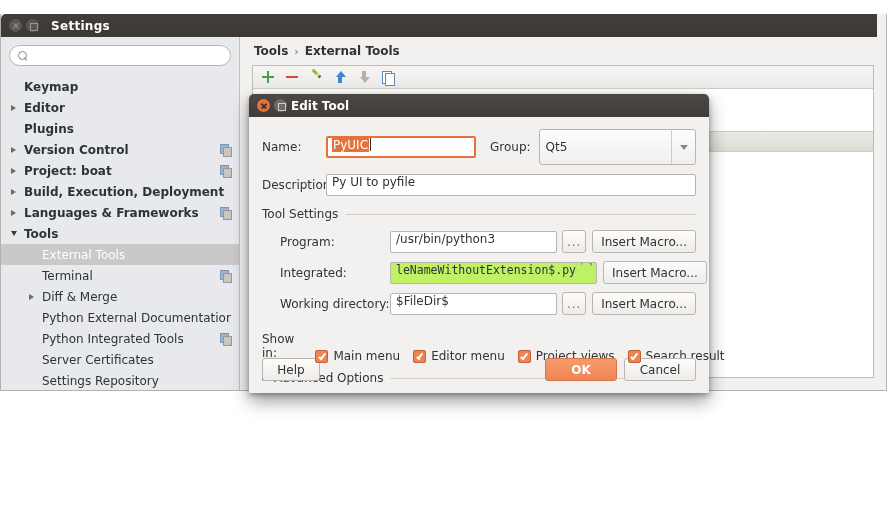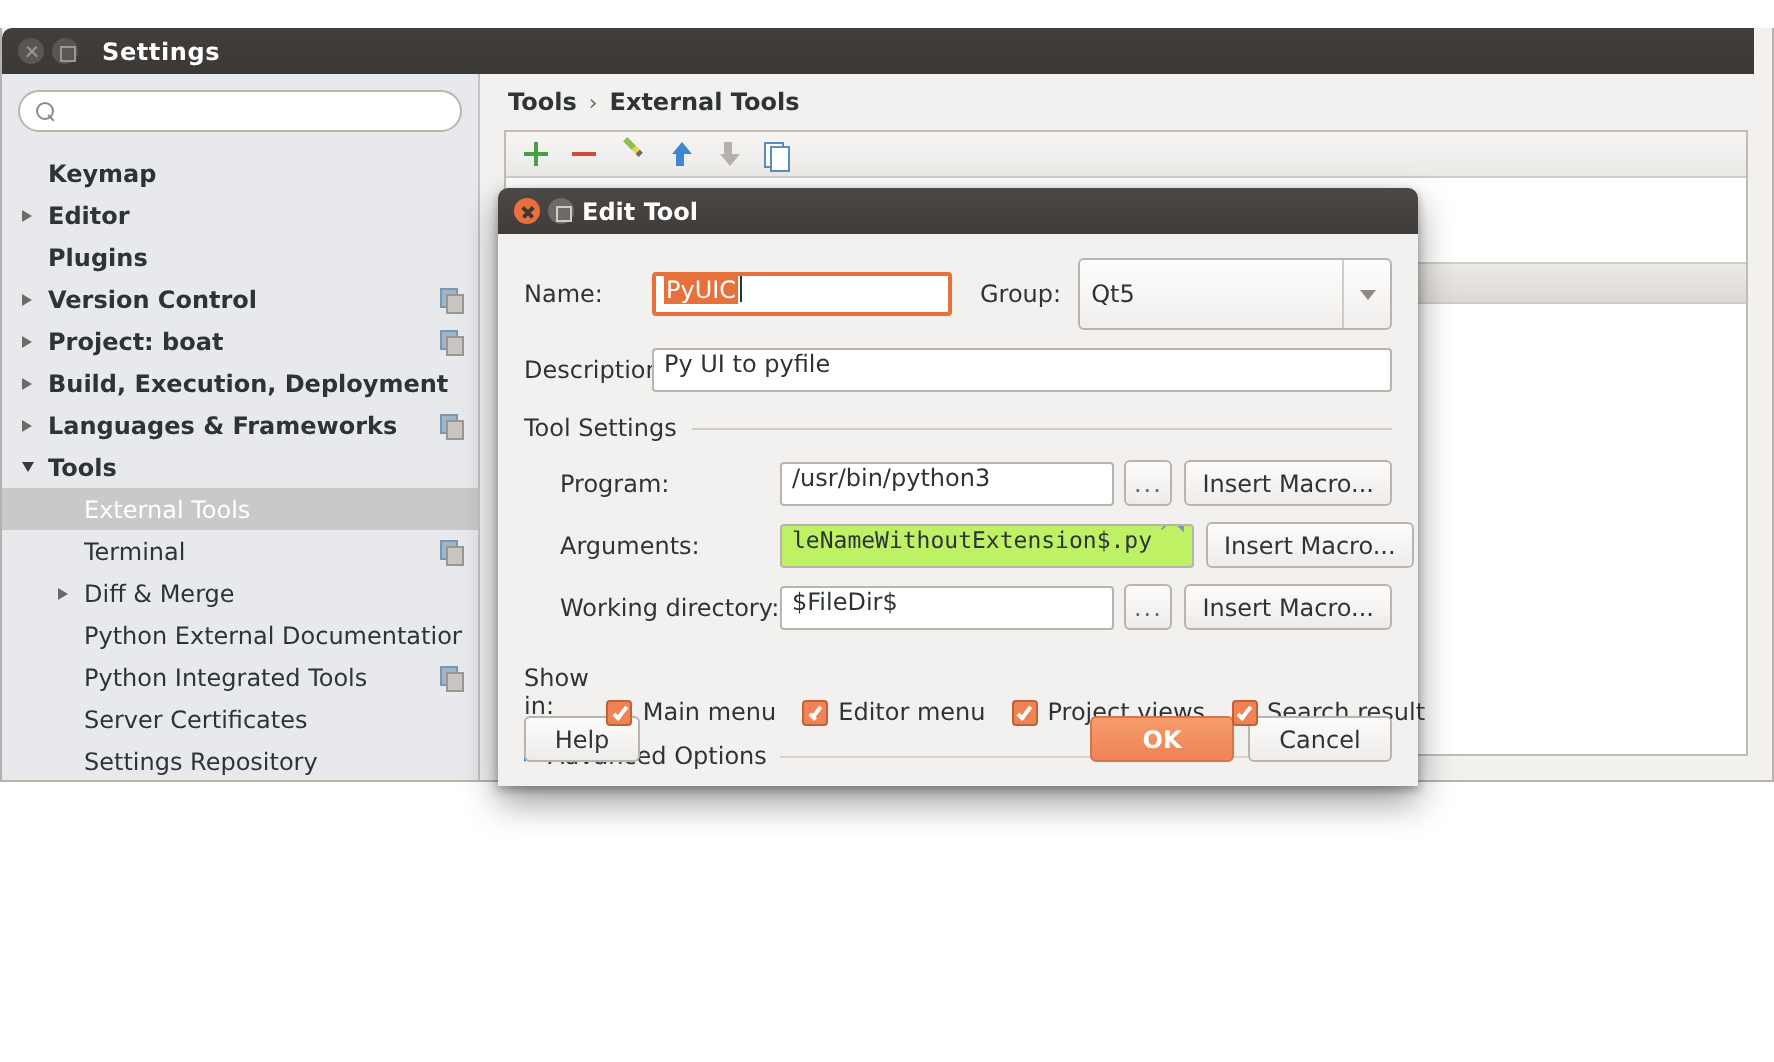--- a/index.html
+++ b/index.html
@@ -275,21 +275,21 @@
   .btn-macro { flex: 0 0 auto; margin-left: 6px; }
   .expand-icon { width:11px; height:11px; position:relative; flex:0 0 11px; margin-left:4px; }
   .expand-icon::before{
     content:""; position:absolute; left:1px; top:1px; width:8px; height:1.3px; background:#7d95ad;
     transform:rotate(-45deg); transform-origin:left center;
   }
   .expand-icon::after{
     content:"◥"; position:absolute; right:-1px; top:-3px; font-size:7px; color:#7d95ad;
   }
 
-  .showin { display:flex; align-items:center; gap:0; margin: 6px 0 8px 0; }
+  .showin { display:flex; align-items:center; gap:12px; margin: 6px 0 8px 0; }
   .showin-label { font-size:12px; margin-right:9px; }
   .cbx-item { display:flex; align-items:center; margin-right: 13px; }
   .cbx {
     width: 13px; height: 13px; flex:0 0 13px; border:1px solid #c2603a; border-radius:2px;
     background:#ef8354; position:relative; margin-right:5px;
   }
   .cbx::before{
     content:""; position:absolute; left:2.5px; top:5.5px; width:4px; height:1.8px;
     background:#ffffff; transform:rotate(45deg); transform-origin:left center;
   }
@@ -493,21 +493,21 @@
             <span class="slbl">Program:</span>
             <div class="sfield" style="display: flex; align-items: center;">
               <div class="tf" style="flex: 1 1 auto;">
                 <span>/usr/bin/python3</span>
               </div>
               <div class="btn btn-dots">...</div>
               <div class="btn btn-macro">Insert Macro...</div>
             </div>
           </div>
           <div class="srow">
-            <span class="slbl">Arguments:</span>
+            <span class="slbl">Integrated:</span>
             <div class="sfield" style="display: flex; align-items: center;">
               <div class="tf tf-mono" style="flex: 1 1 auto;">
                 <span>leNameWithoutExtension$.py</span>
                 <span class="expand-icon"></span>
               </div>
               <div class="btn btn-macro">Insert Macro...</div>
             </div>
           </div>
           <div class="srow">
             <span class="slbl">Working directory:</span>

